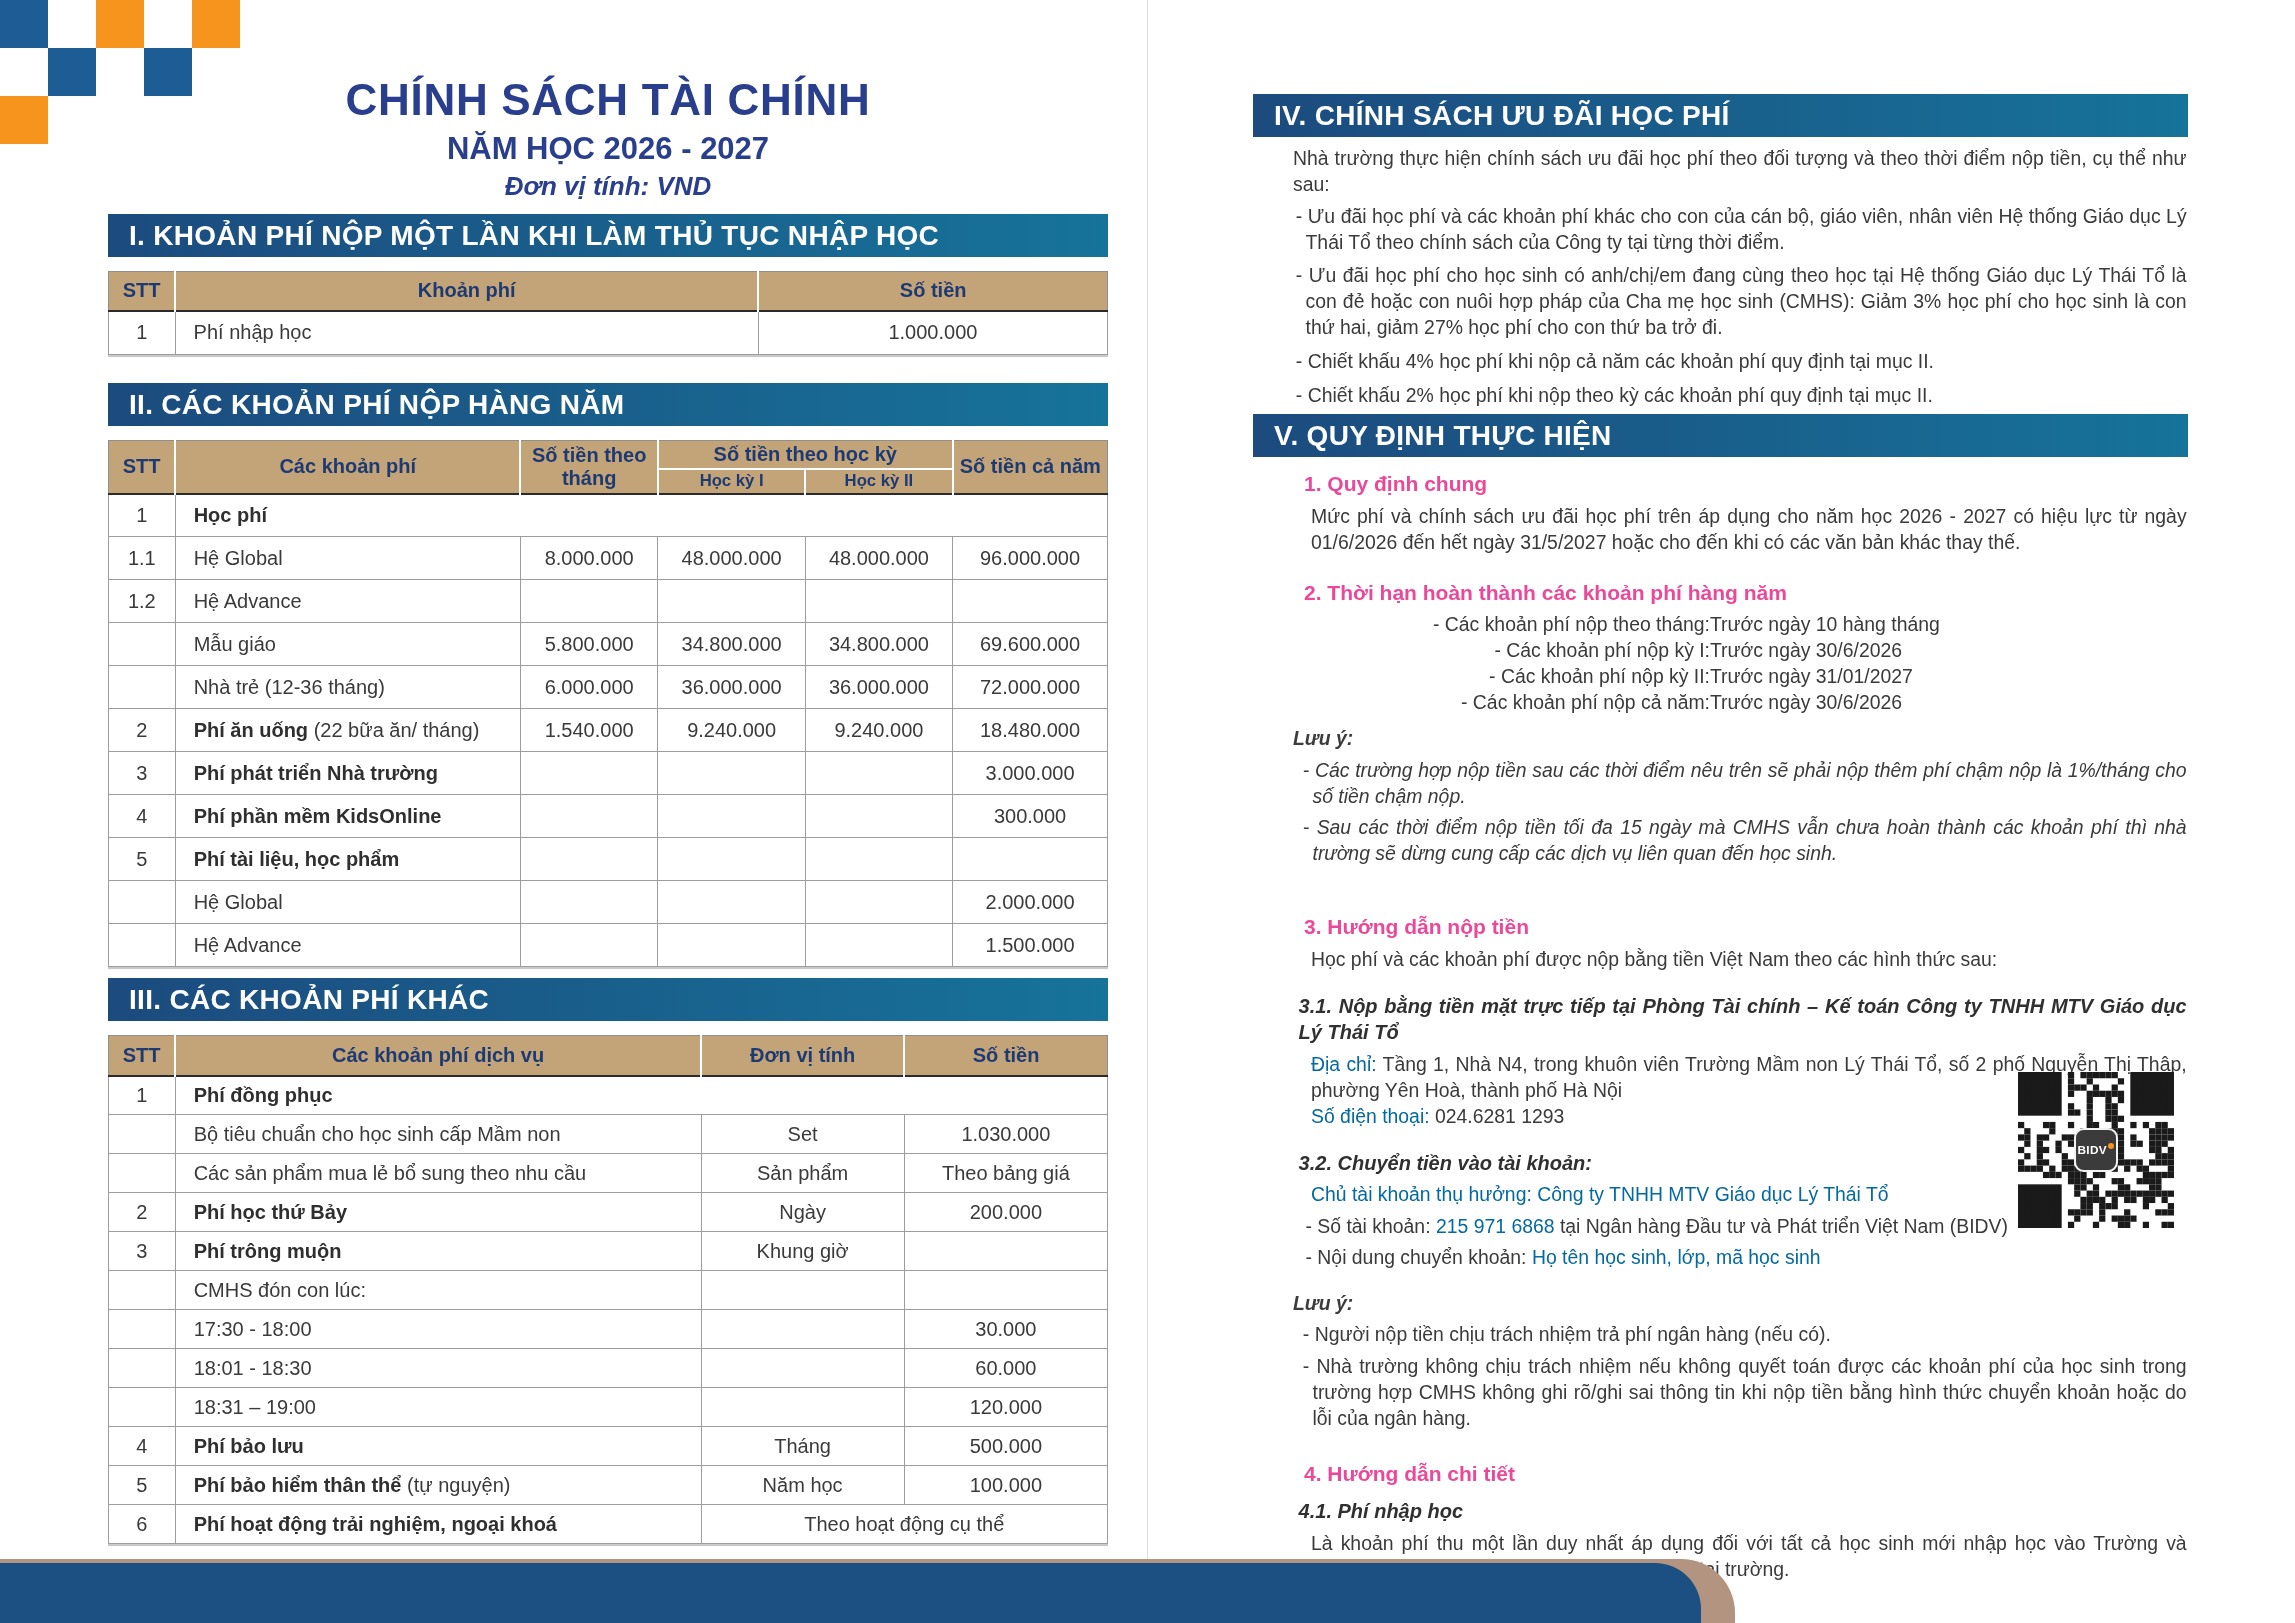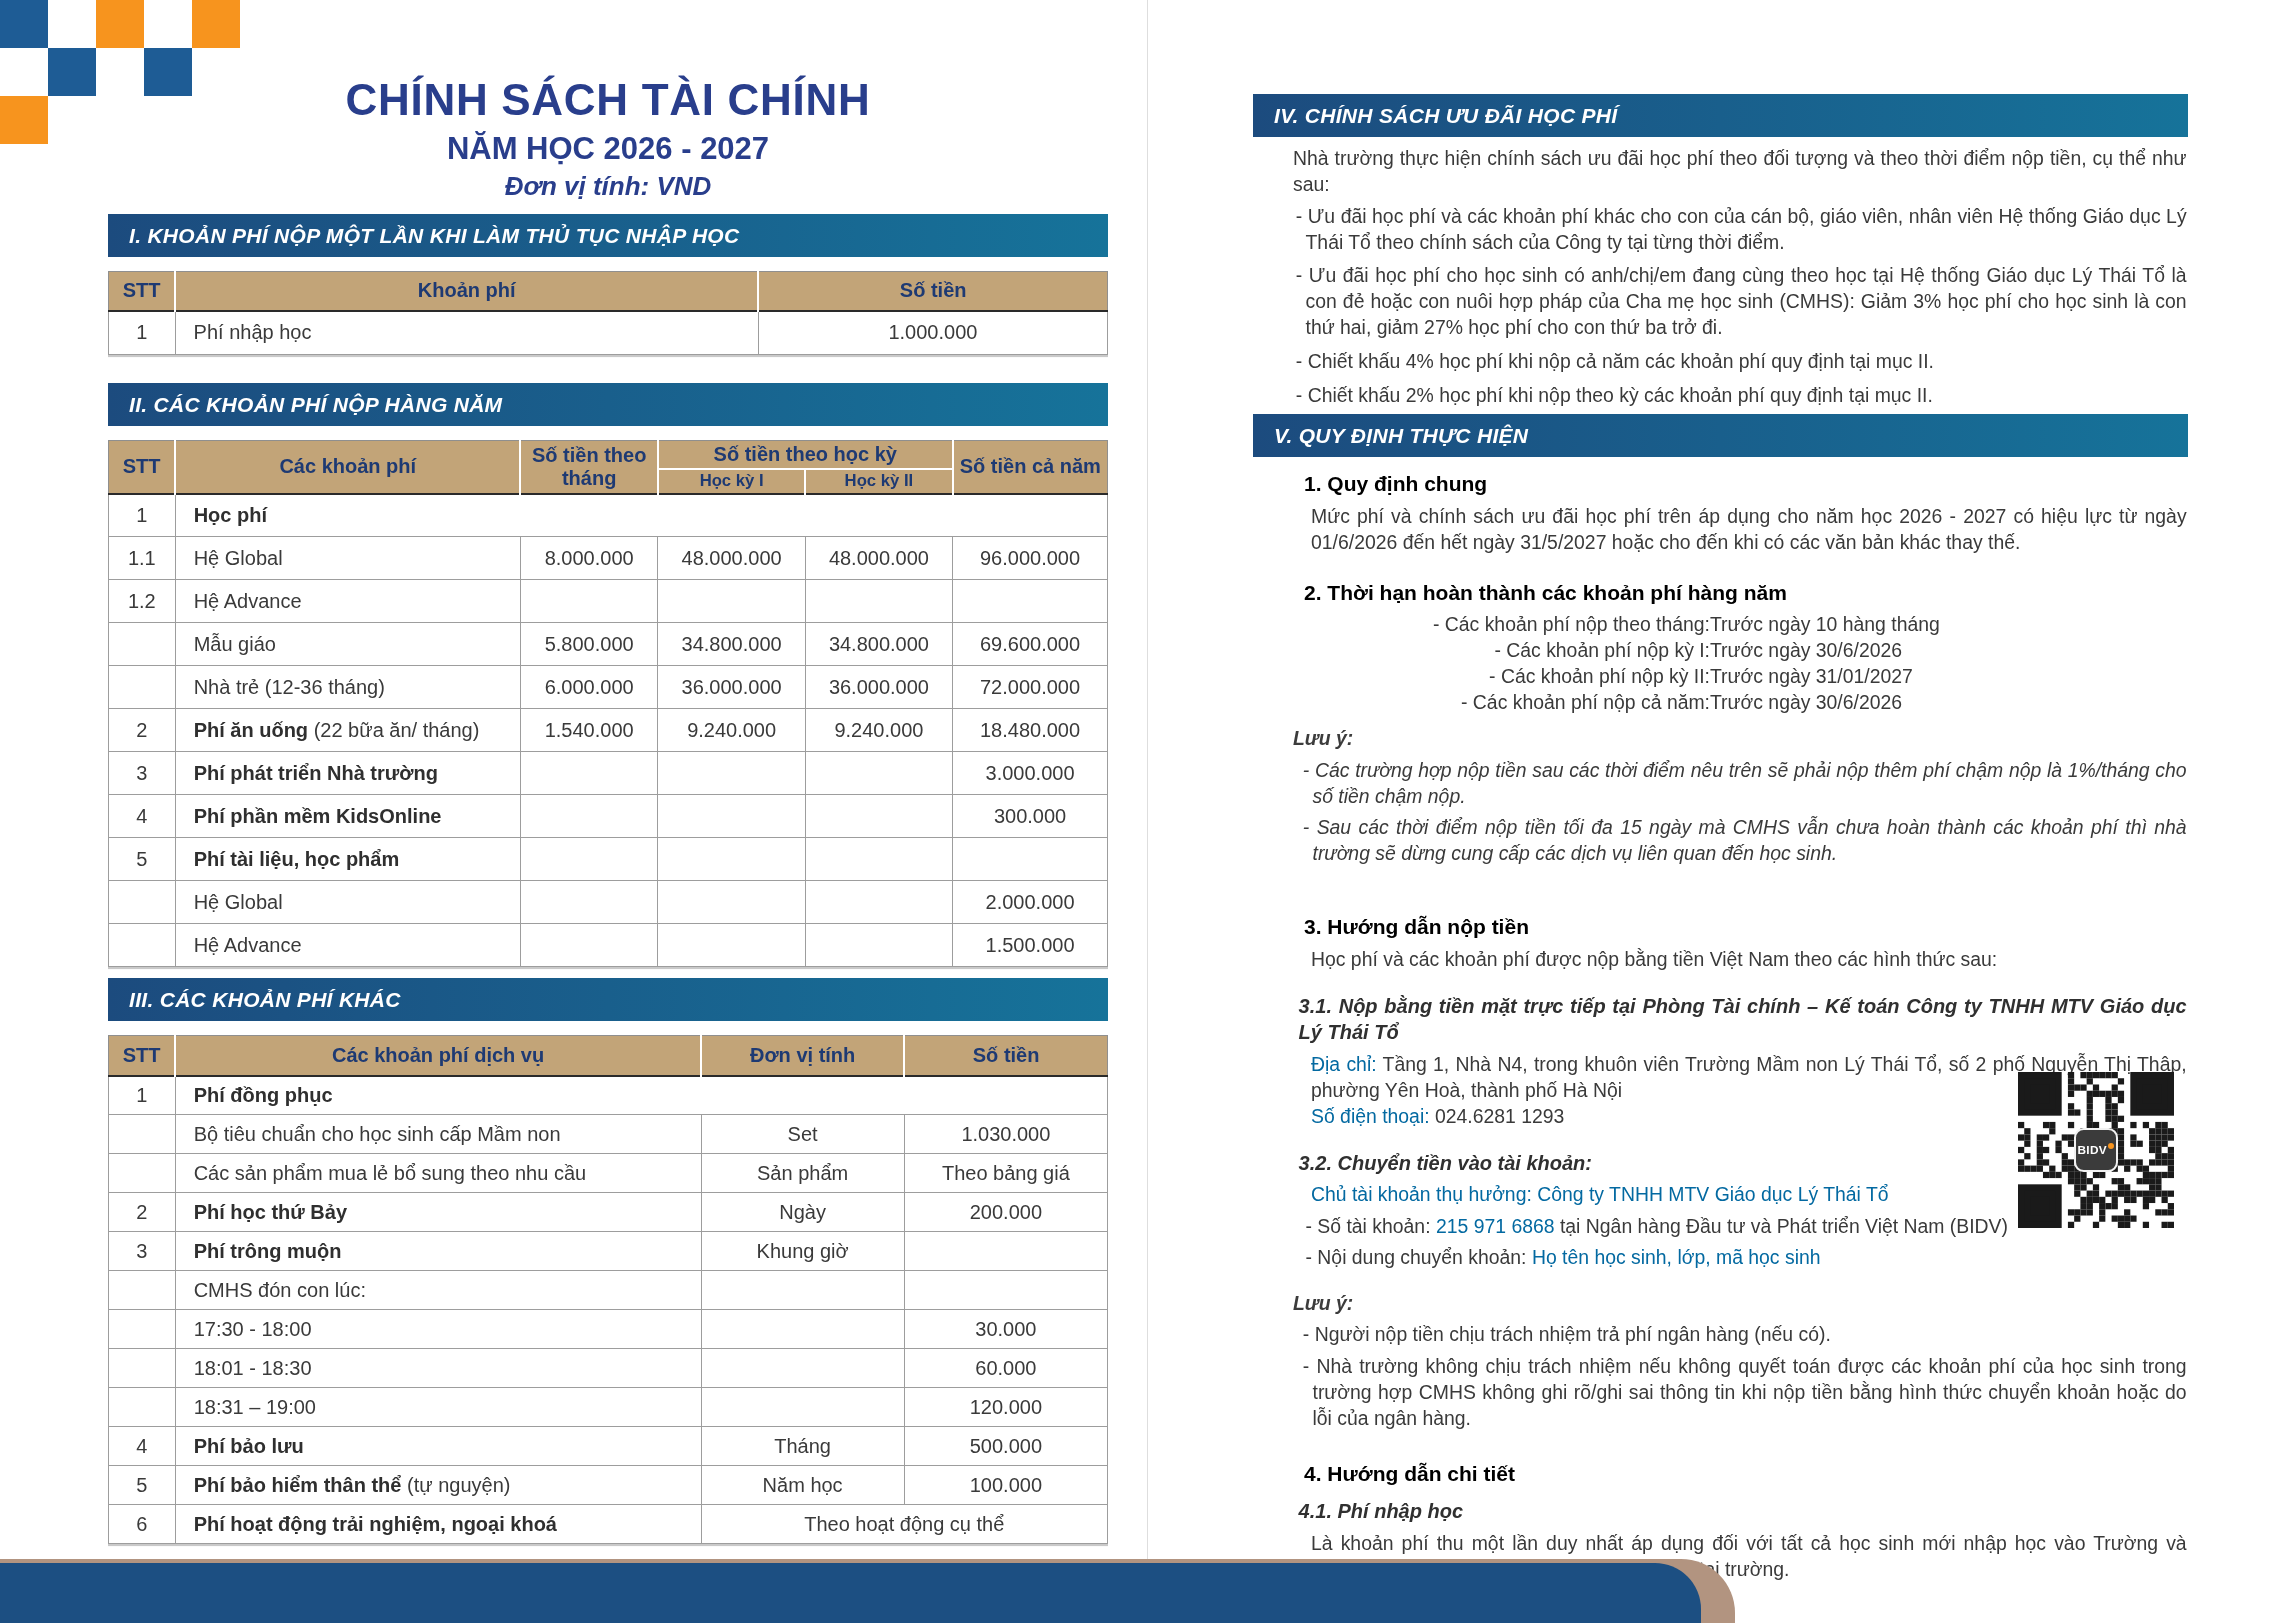--- a/index.html
+++ b/index.html
@@ -26,21 +26,21 @@
   
   .left-col{position:absolute; left:108px; top:0; width:1000px;}
   .right-col{position:absolute; left:1253px; top:94px; width:935px;}
 
   
   .doc-title{margin-top:75px; text-align:center; font-size:44px; font-weight:700; letter-spacing:0.7px; color:var(--title); line-height:49px;}
   .doc-subtitle{margin-top:7px; text-align:center; font-size:31px; font-weight:700; color:var(--title); line-height:36px;}
   .doc-unit{margin-top:8.3px; text-align:center; font-size:26px; font-style:italic; font-weight:600; color:var(--title); line-height:23.6px;}
 
   
-  .bar{height:43px; background:linear-gradient(90deg,var(--navy),var(--teal)); color:#fff; font-size:21px; font-weight:700; display:flex; align-items:center; padding-left:21px; letter-spacing:0.3px;font-style:italic;}
+  .bar{height:43px; background:linear-gradient(90deg,var(--navy),var(--teal)); color:#fff; font-size:28px; font-weight:700; display:flex; align-items:center; padding-left:21px; letter-spacing:0.3px;}
   .bar.m1{margin-top:15.3px;} .bar.m2{margin-top:28px;} .bar.m3{margin-top:11px;}
 
   
   table.fee-table{width:100%; border-collapse:collapse; margin-top:14px; border:1.4px solid var(--border); box-shadow:0 2.1px 0 #c9c9c9; background:#fff;}
   .fee-table th{background:var(--tan); color:var(--headtext); font-weight:700; font-size:20px; text-align:center; vertical-align:middle; border:0;}
   .fee-table thead{border-bottom:2.1px solid #2a2a2a;}
   .fee-table thead th + th{border-left:2.1px solid #fff;}
   .fee-table .sub{font-size:16.7px; border-left:2.1px solid #fff;}
   .fee-table .c-sem{border-bottom:2.1px solid #fff;}
   .fee-table td{border:0.7px solid #9d9d9d; font-size:20px; color:var(--body); vertical-align:middle; padding:2.8px 9.7px;}
@@ -56,21 +56,21 @@
   
   #table1 .w1{width:62px;} #table1 .w2{width:543px;} #table1 .w3{width:325px;}
   #table2 .w1{width:62px;} #table2 .w2{width:321px;} #table2 .w3{width:128px;}
   #table2 .w4{width:137px;} #table2 .w5{width:137px;} #table2 .w6{width:144px;}
   #table3 .w1{width:62px;} #table3 .w2{width:489px;} #table3 .w3{width:189px;} #table3 .w4{width:189px;}
 
   
   .rc-body{padding-left:40px; padding-right:1.4px; font-size:19.4px; line-height:26px; color:var(--body);}
   .rc-body p{text-align:justify;}
   .dash{text-align:justify; padding-left:12.5px; text-indent:-9.7px;}
-  .h-num{font-weight:700; color:#000000; font-size:21px; margin-left:11px;}
+  .h-num{font-weight:700; color:#ec4899; font-size:21px; margin-left:11px;}
   .h-sub{font-weight:700; font-style:italic; color:#303030; font-size:20px; margin-left:5.6px; text-align:justify;}
   .ind{margin-left:18px;}
   .note-label{font-style:italic; font-weight:600; color:#3c3c3c;}
   .note-i{font-style:italic;}
   .bld{font-weight:400; color:#0369a1;}
   .deadline-row{display:flex; margin-left:21px;text-align:right;}
   .deadline-row .dl{width:396px;}
   .narrow{width:726px;}
 
   

